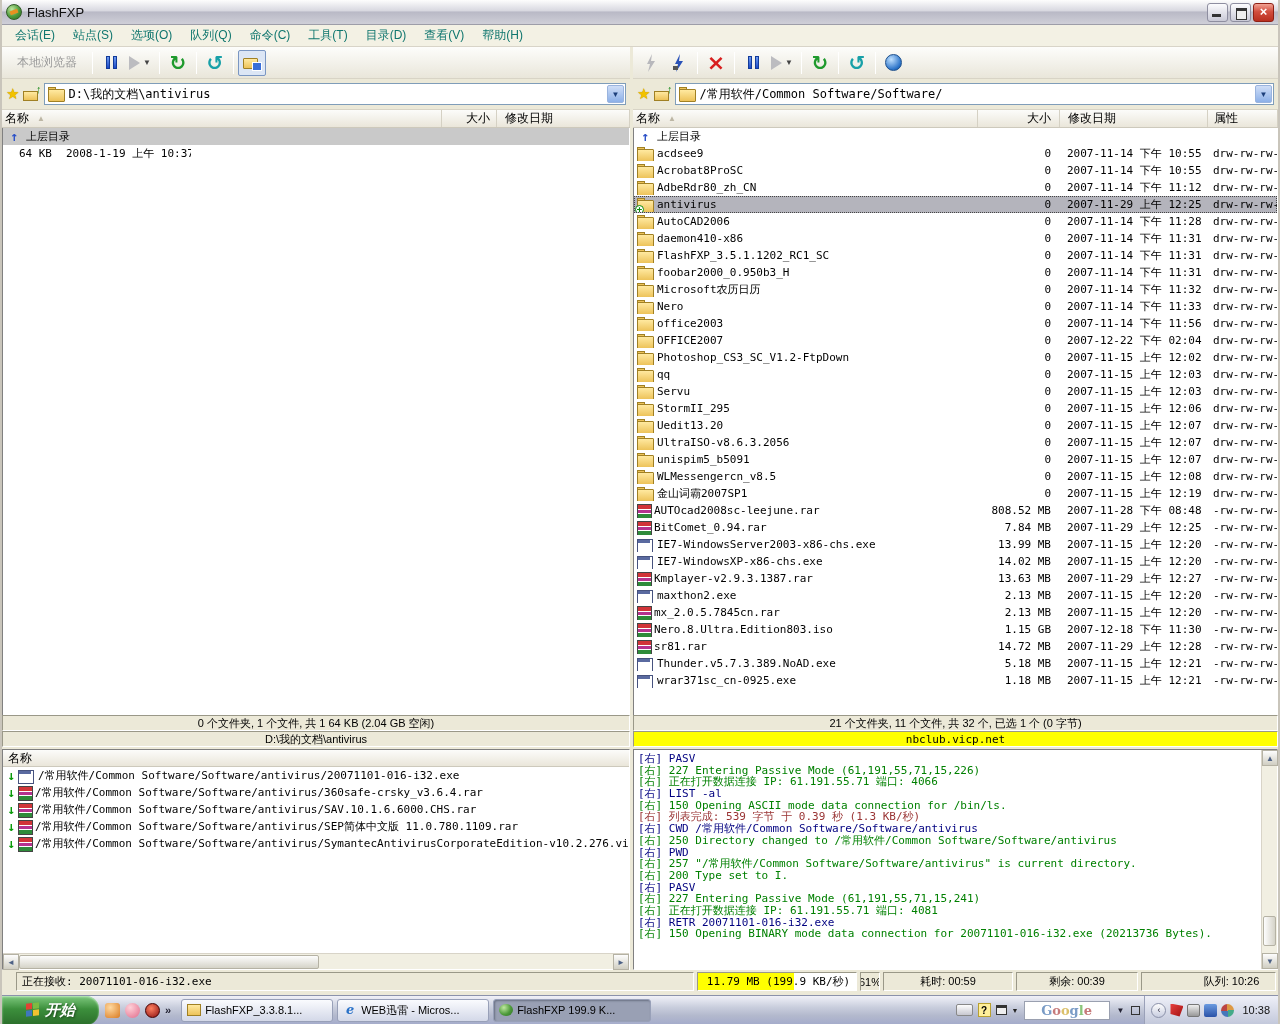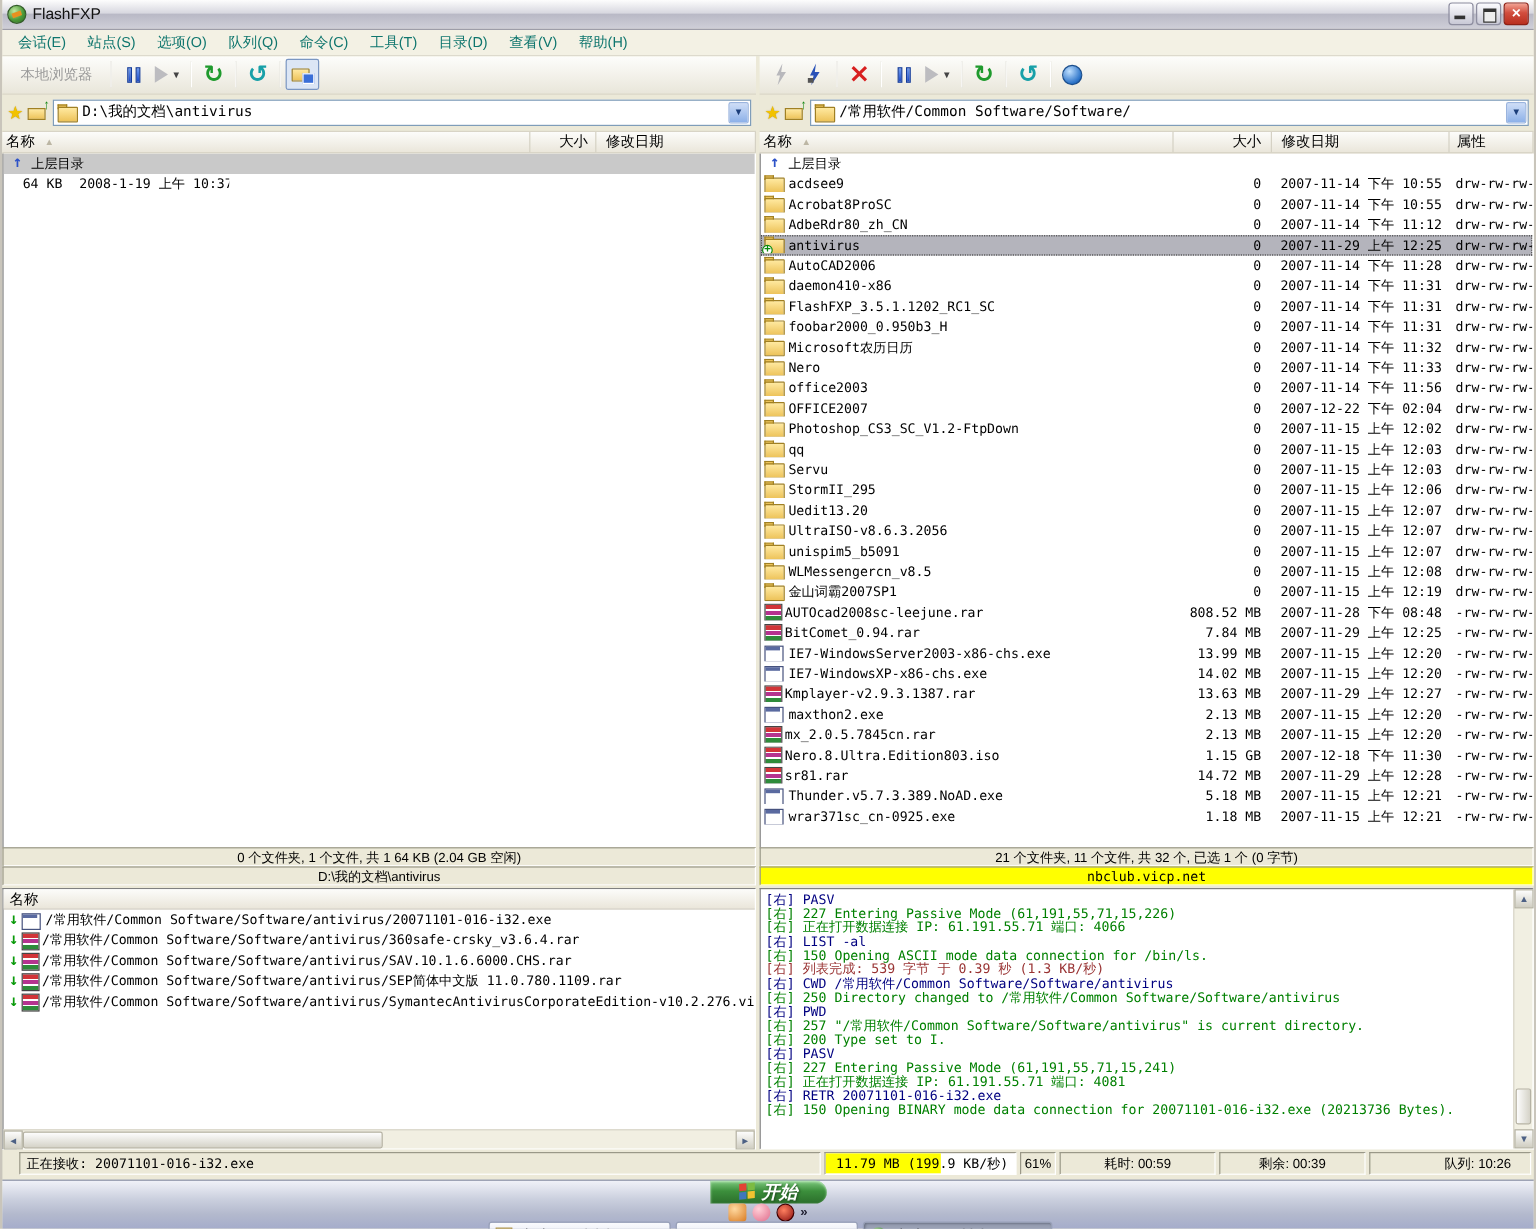--- a/index.html
+++ b/index.html
@@ -111,27 +111,27 @@
   .vtrack { flex:1; position:relative; }
   .vthumb { position:absolute; left:1px; width:13px; height:30px; top:150px; background:linear-gradient(90deg,#fdfdfd,#d5d3c8); border:1px solid #b5b2a4; border-radius:2px; }
 
   
   .transferbar { height:25px; display:flex; align-items:flex-start; background:#ece9d8; padding:2px 2px; gap:3px;margin-left:12px; }
   .tseg { height:19px; border:1px solid; border-color:#9a9888 #fff #fff #9a9888; display:flex; align-items:center; justify-content:center; font-size:11px; white-space:nowrap; overflow:hidden; }
   .tseg.status { flex:1; justify-content:flex-start; padding-left:5px; font-family:"DejaVu Sans Mono",monospace; }
   .progressbox { width:160px; position:relative; background:#fff; }
   .progressfill { position:absolute; left:0; top:0; bottom:0; background:#ffff00; }
   .progresstext { position:relative; z-index:2; font-family:"DejaVu Sans Mono",monospace; font-size:11px; padding-left:3px; }
-  .tseg.pct { width:30px; }
+  .tseg.pct { width:20px; }
   .tseg.elapsed { width:130px; }
   .tseg.remaining { width:122px; }
   .tseg.queue { width:135px;padding-left:46px; }
 
   
-  .taskbar { height:41px; background:linear-gradient(#f0f1f8,#c9cedd 40%,#b3b9cd 70%,#a5accb); display:flex; align-items:center; border-top:1px solid #8b92ab;flex-direction:column; }
+  .taskbar { height:29px; background:linear-gradient(#f0f1f8,#c9cedd 40%,#b3b9cd 70%,#a5accb); display:flex; align-items:center; border-top:1px solid #8b92ab; }
   .startbtn { height:29px; width:97px; background:linear-gradient(#7ec97e,#3c8f3c 45%,#2b6e2b); border-radius:0 13px 13px 0; display:flex; align-items:center; justify-content:center; gap:5px; box-shadow:inset 0 1px 2px #bfe8bf; }
   .startbtn .label { color:#fff; font-weight:bold; font-style:italic; font-size:15px; text-shadow:1px 1px 2px #1c4a1c; }
   .winflag { width:14px; height:14px; display:grid; grid-template-columns:6px 6px; grid-template-rows:6px 6px; gap:1px; transform:skewY(-6deg); }
   .winflag i:nth-child(1){background:#e34234;} .winflag i:nth-child(2){background:#7cbb42;}
   .winflag i:nth-child(3){background:#3f77bc;} .winflag i:nth-child(4){background:#f2c230;}
   .quicklaunch { display:flex; align-items:center; gap:5px; padding:0 6px; }
   .ql { width:15px; height:15px; border-radius:3px; }
   .ql.q1 { background:radial-gradient(circle at 35% 30%,#ffd9a0,#d97a20); }
   .ql.q2 { background:radial-gradient(circle at 35% 30%,#ffd0d8,#e06a8a); border-radius:50%; }
   .ql.q3 { background:radial-gradient(circle at 40% 35%,#ff8060,#8a1010); border-radius:50%; border:1px solid #400; }

